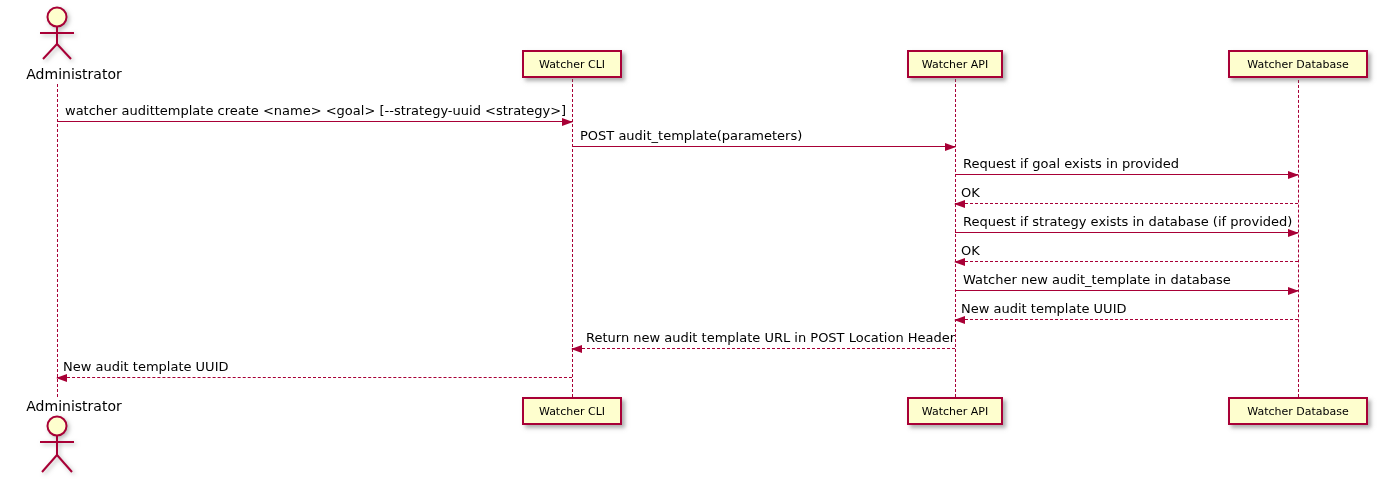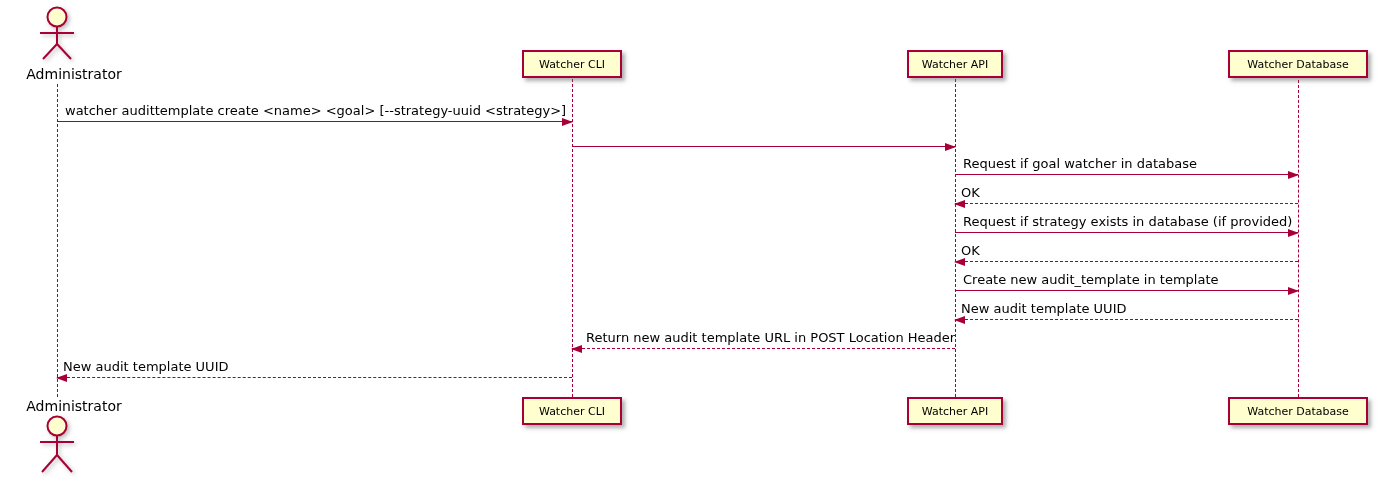--- a/index.html
+++ b/index.html
@@ -76,27 +76,28 @@
 <div class="pbox" style="left:1228px; top:397px; width:140px;">Watcher Database</div>
 
 <div class="msg right" style="left:57px; top:104px; width:515px;">
   <div class="lbl">watcher audittemplate create &lt;name&gt; &lt;goal&gt; [--strategy-uuid &lt;strategy&gt;]</div>
   <div class="line">
       <span class="head"></span>
     </div>
 </div>
 
 <div class="msg right" style="left:572px; top:129px; width:383px;">
+  <div class="lbl">POST audit_template(parameters)</div>
   <div class="line">
       <span class="head"></span>
     </div>
 </div>
 
 <div class="msg right" style="left:955px; top:157px; width:343px;">
-  <div class="lbl">Request if goal watcher in database</div>
+  <div class="lbl">Request if goal exists in provided</div>
   <div class="line">
       <span class="head"></span>
     </div>
 </div>
 
 <div class="msg reply left" style="left:955px; top:186px; width:343px;">
   <div class="lbl">OK</div>
   <div class="line">
       <span class="head"></span>
     </div>
@@ -110,21 +111,21 @@
 </div>
 
 <div class="msg reply left" style="left:955px; top:244px; width:343px;">
   <div class="lbl">OK</div>
   <div class="line">
       <span class="head"></span>
     </div>
 </div>
 
 <div class="msg right" style="left:955px; top:273px; width:343px;">
-  <div class="lbl">Create new audit_template in template</div>
+  <div class="lbl">Watcher new audit_template in database</div>
   <div class="line">
       <span class="head"></span>
     </div>
 </div>
 
 <div class="msg reply left" style="left:955px; top:302px; width:343px;">
   <div class="lbl">New audit template UUID</div>
   <div class="line">
       <span class="head"></span>
     </div>

